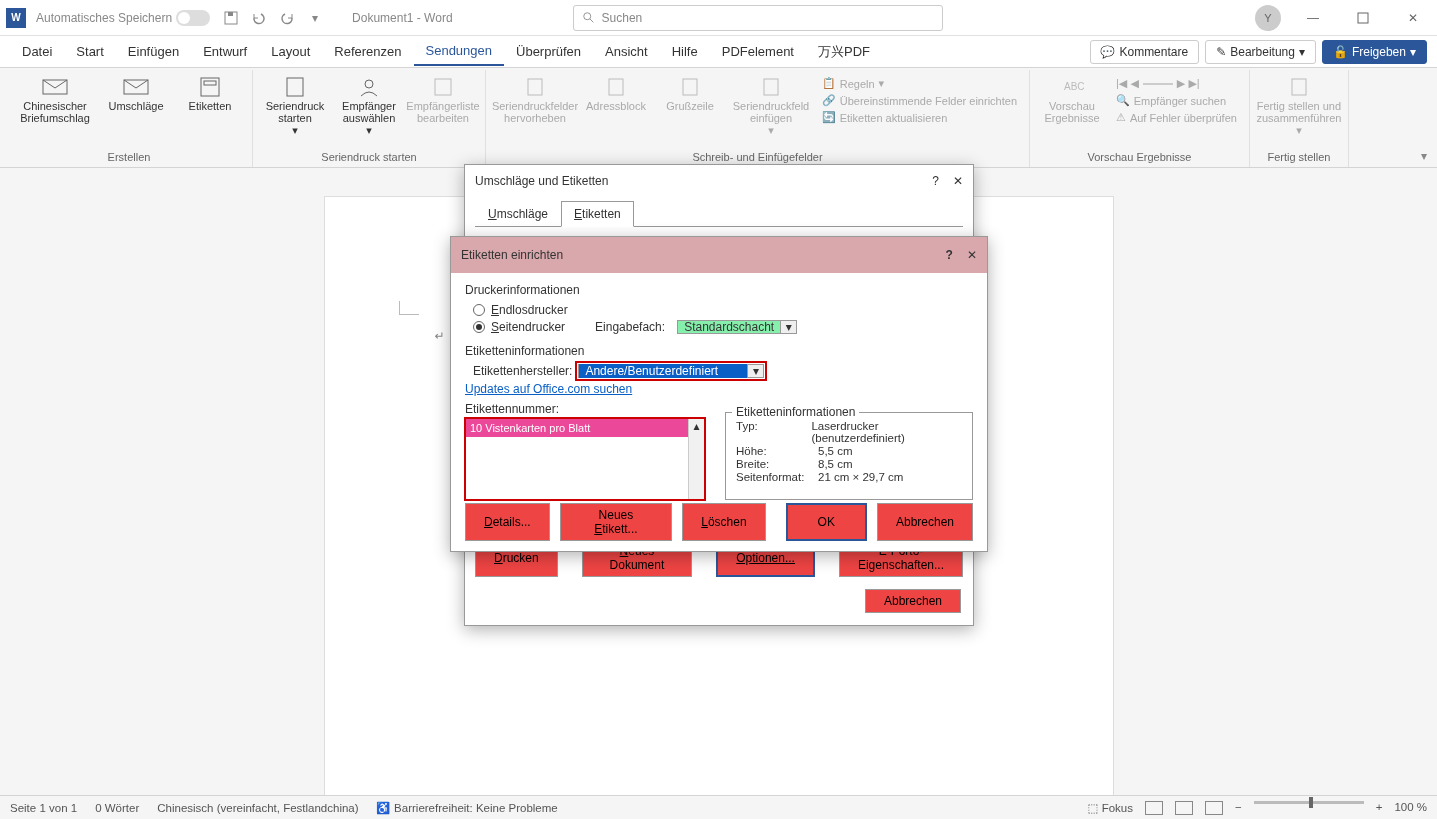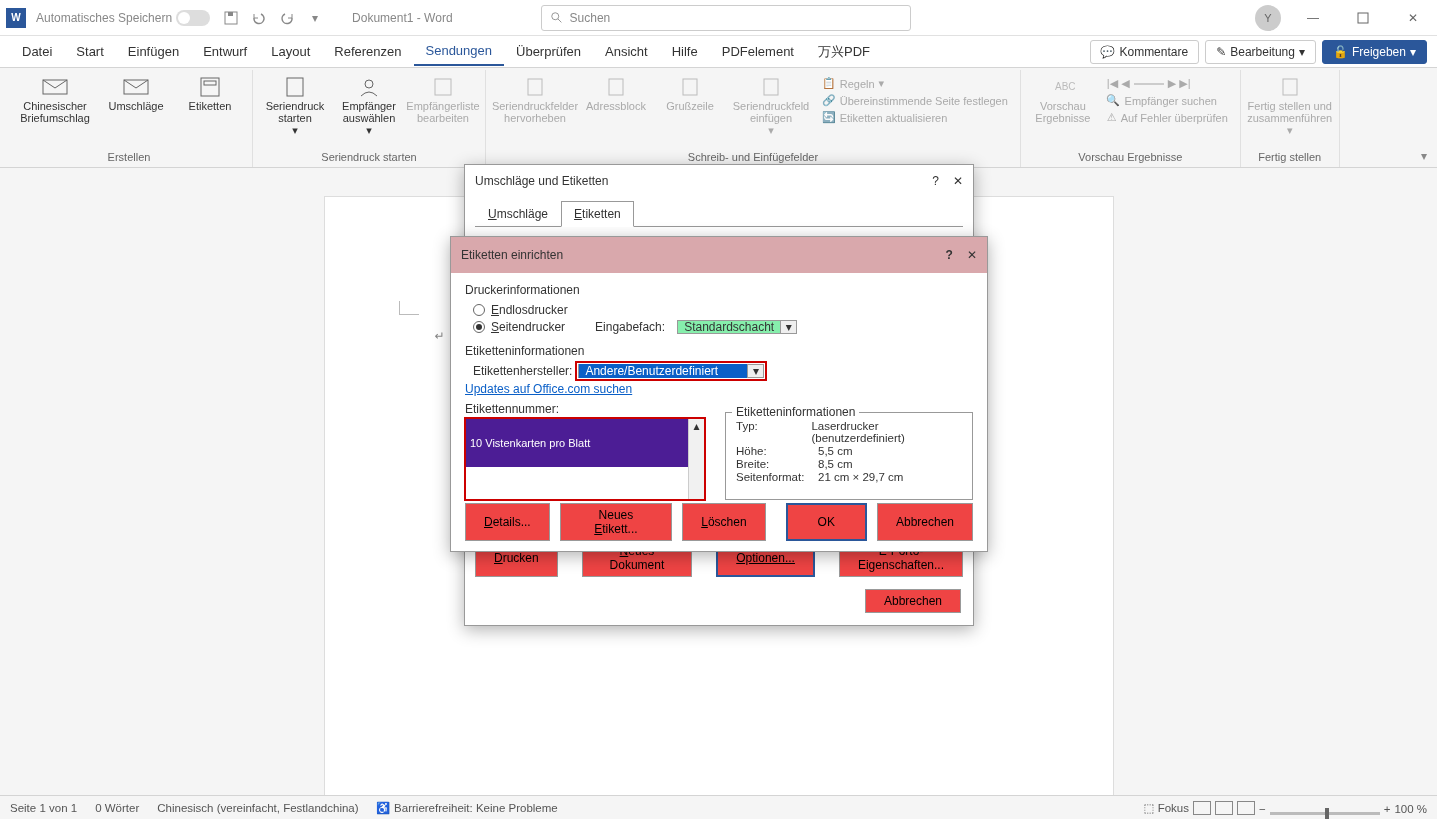--- a/index.html
+++ b/index.html
@@ -6,21 +6,21 @@
 body { width: 1437px; height: 819px; background: #fff; position: relative; overflow: hidden; font-size: 12px; color: #333; }
 
 
 .titlebar { height: 36px; background: #fff; display: flex; align-items: center; padding: 0 6px; border-bottom: 1px solid #e1e1e1; }
 .word-icon { width: 20px; height: 20px; background: #2b579a; color: #fff; display: flex; align-items: center; justify-content: center; font-size: 10px; font-weight: bold; margin-right: 10px; }
 .autosave-label { color: #888; font-size: 12px; margin-right: 4px; }
 .toggle { width: 34px; height: 16px; background: #ddd; border-radius: 8px; position: relative; margin-right: 10px; }
 .toggle::after { content: ""; position: absolute; left: 2px; top: 2px; width: 12px; height: 12px; background: #fff; border-radius: 50%; }
 .qat-icon { width: 22px; height: 22px; display: flex; align-items: center; justify-content: center; color: #888; margin-right: 6px; cursor: pointer; }
 .doc-title { color: #888; margin-left: 20px; }
-.search-box { margin-left: 88px; width: 370px; height: 26px; border: 1px solid #ccc; border-radius: 3px; display: flex; align-items: center; padding: 0 8px; color: #888; }
+.search-box { margin-left: 120px; width: 370px; height: 26px; border: 1px solid #ccc; border-radius: 3px; display: flex; align-items: center; padding: 0 8px; color: #888; }
 .search-box svg { margin-right: 6px; }
 .titlebar-right { margin-left: auto; display: flex; align-items: center; gap: 14px; }
 .user-avatar { width: 26px; height: 26px; border-radius: 50%; background: #ccc; color: #666; display: flex; align-items: center; justify-content: center; font-size: 11px; }
 .win-btn { width: 36px; height: 24px; display: flex; align-items: center; justify-content: center; color: #666; cursor: pointer; }
 
 
 .ribbon-tabs { height: 32px; display: flex; align-items: center; padding: 0 10px; border-bottom: 1px solid #d4d4d4; background: #fff; }
 .rtab { padding: 6px 12px; font-size: 13px; color: #333; cursor: pointer; }
 .rtab.active { color: #2b579a; border-bottom: 2px solid #2b579a; }
 .ribbon-right { margin-left: auto; display: flex; gap: 6px; align-items: center; }
@@ -74,33 +74,33 @@
 .inline-label { margin-left: 24px; margin-right: 6px; }
 .combo { display: inline-flex; border: 1px solid #999; height: 14px; align-items: center; background: #86efac; }
 .combo.highlighted { outline: 2px solid #c00; outline-offset: 1px; }
 .combo-text { padding: 0 6px; min-width: 80px; }
 .combo-text.selected { background: #0a5fc7; color: #fff; }
 .combo-arrow { width: 16px; border-left: 1px solid #999; display: flex; align-items: center; justify-content: center; background: #efefef; height: 100%; }
 .link { color: #0a5fc7; text-decoration: underline; cursor: pointer; }
 .two-col { display: flex; gap: 20px; margin-top: 6px; }
 .listbox { border: 1px solid #999; width: 240px; height: 82px; position: relative; }
 .listbox.highlighted { outline: 2px solid #c00; outline-offset: -1px; }
-.list-item { background: #4c1d95; color: #fff; padding: 18px 4px; font-size: 11px; }
+.list-item { background: #ec4899; color: #fff; padding: 3px 4px; font-size: 11px; }
 .list-scroll { position: absolute; right: 0; top: 0; bottom: 0; width: 16px; border-left: 1px solid #ccc; background: #f1f1f1; display: flex; align-items: flex-start; justify-content: center; }
 .info-block { border: 1px solid #999; padding: 6px 10px 8px 10px; flex: 1; position: relative; margin-top: 10px; }
 .info-block-title { position: absolute; top: -8px; left: 6px; background: #fff; padding: 0 4px; font-size: 12px; }
 .info-row { display: flex; font-size: 11.5px; margin: 1px 0; }
 .info-row .k { width: 82px; }
 .dlg2-btns { position: absolute; bottom: 10px; left: 14px; right: 14px; display: flex; gap: 10px; }
 .dlg2-btns .spacer { flex: 1; }
 .btn.ok { border: 2px solid #2b579a; padding: 3px 30px; }
 
 
 .statusbar { position: absolute; bottom: 0; left: 0; right: 0; height: 24px; background: #f5f5f5; border-top: 1px solid #d4d4d4; display: flex; align-items: center; padding: 0 10px; font-size: 11.5px; color: #555; gap: 18px; }
-.statusbar .right { margin-left: auto; display: flex; align-items: flex-end; gap: 4px; }
+.statusbar .right { margin-left: auto; display: flex; align-items: flex-start; gap: 12px; }
 .zoom-slider { width: 110px; height: 3px; background: #bbb; position: relative; }
 .zoom-slider::after { content: ""; position: absolute; left: 50%; top: -4px; width: 4px; height: 11px; background: #666; }
 .view-icon { width: 18px; height: 14px; border: 1px solid #888; }
 
 u { text-decoration: underline; }
 </style>
 </head>
 <body>
 
 <div class="titlebar">
@@ -229,21 +229,21 @@
           <svg width="24" height="22">
             <rect x="5" y="3" width="14" height="16" fill="none" stroke="#bbb"></rect>
           </svg>
           <span>Grußzeile</span>
         </div>
       <div class="rbig wide disabled"><svg width="24" height="22">
             <rect x="5" y="3" width="14" height="16" fill="none" stroke="#bbb"></rect>
           </svg><span>Seriendruckfeld einfügen</span> ▾</div>
       <div class="rstack">
         <div class="rstack-item disabled">📋 <span>Regeln</span> ▾</div>
-        <div class="rstack-item disabled">🔗 <span>Übereinstimmende Seite festlegen</span></div>
+        <div class="rstack-item disabled">🔗 <span>Übereinstimmende Felder einrichten</span></div>
         <div class="rstack-item disabled">🔄 <span>Etiketten aktualisieren</span></div>
       </div>
     </div>
     <div class="rgroup-label">Schreib- und Einfügefelder</div>
   </div>
   <div class="rgroup">
     <div class="rgroup-items">
       <div class="rbig disabled">
           <svg width="24" height="22">
             <text x="4" y="14" font-size="10" fill="#bbb">ABC</text>

